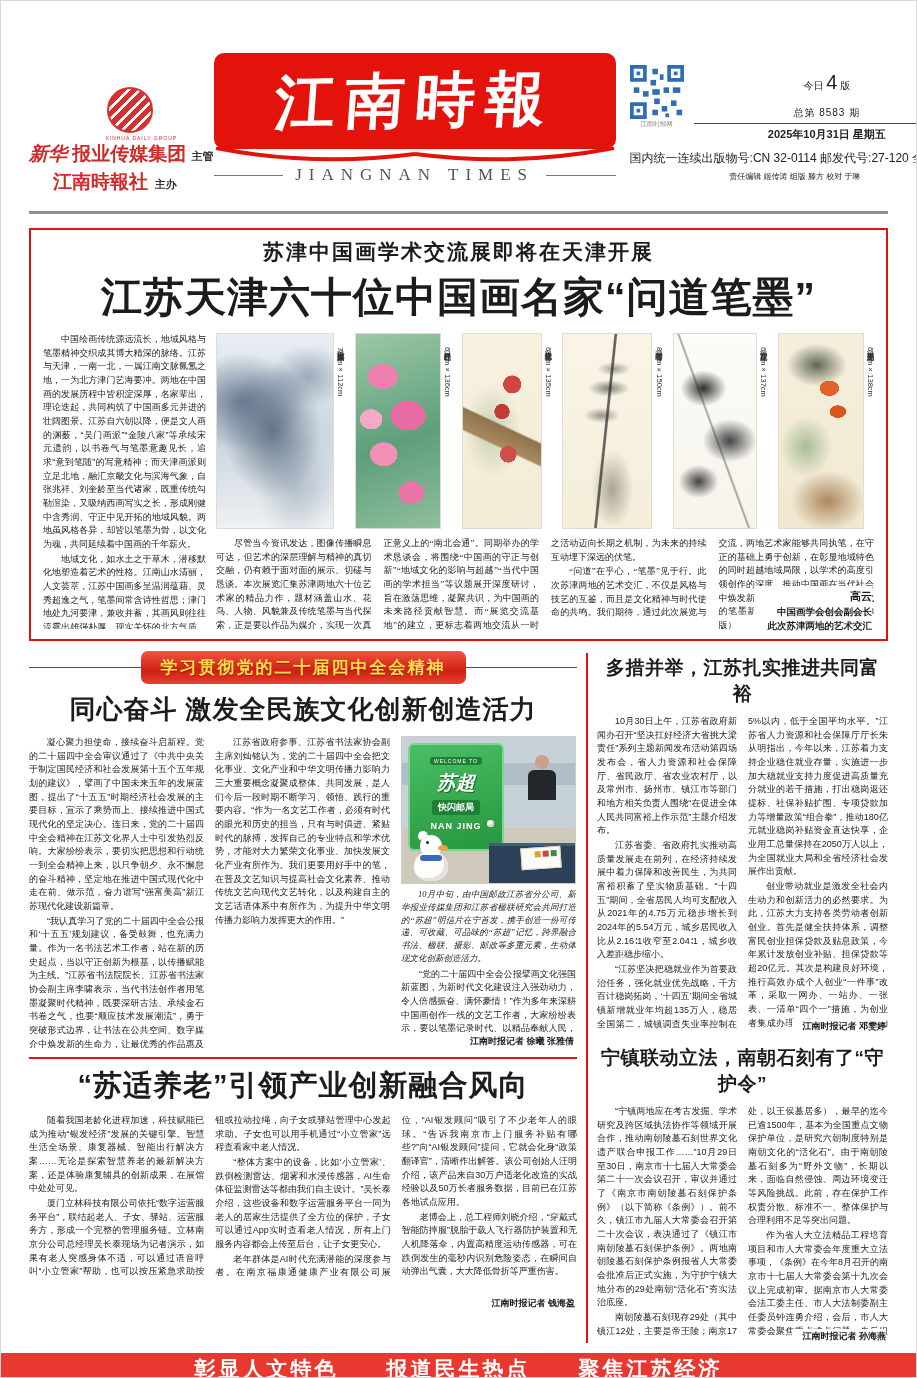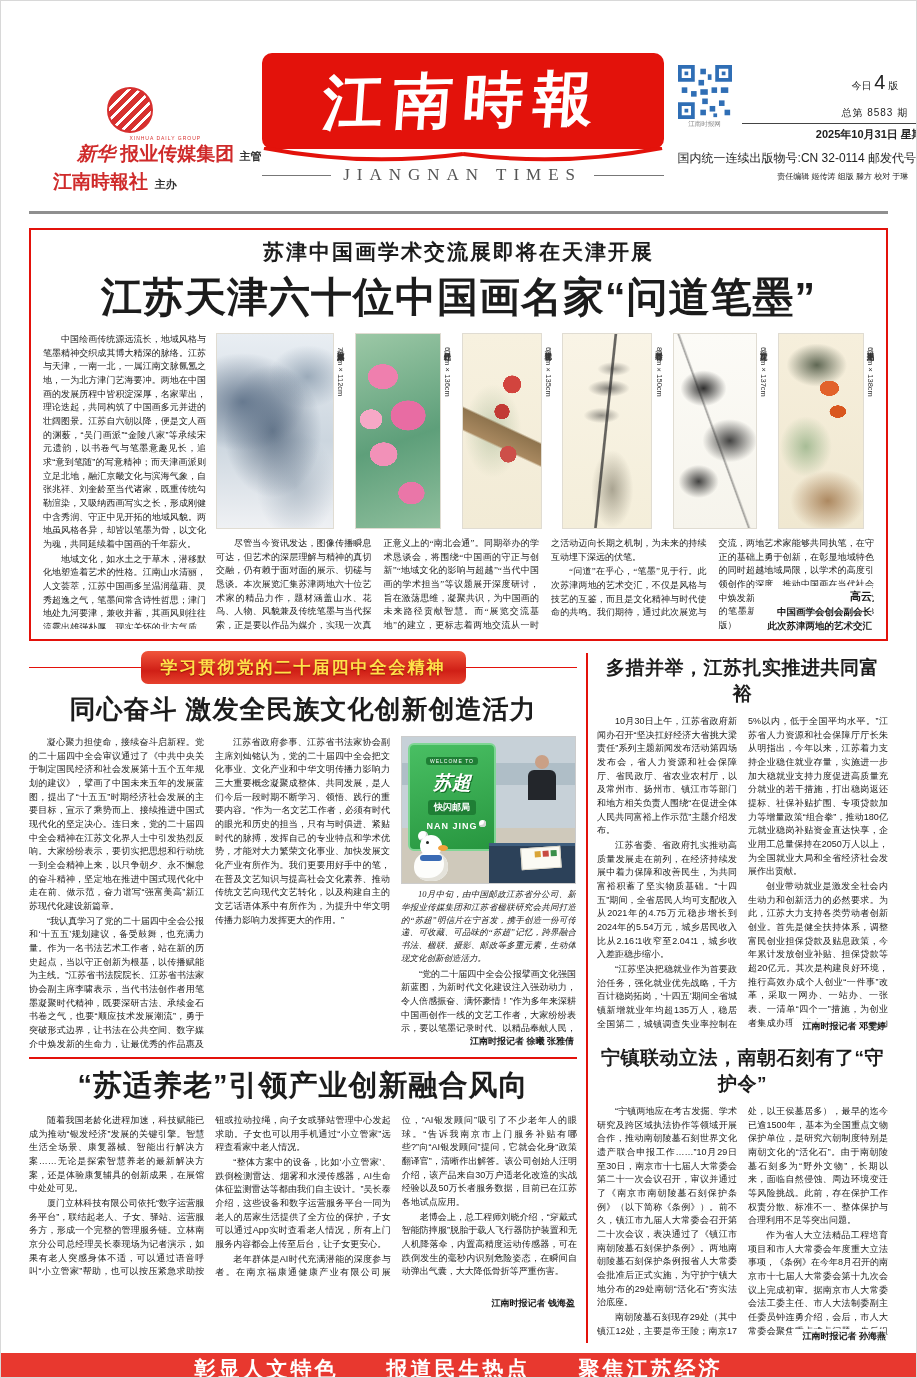--- a/index.html
+++ b/index.html
@@ -8,21 +8,21 @@
           border:1px solid #d8d8d8; padding:10px 28px 0; overflow:hidden; color:#1c1c1c; }
 
   
   .masthead-row { display:flex; align-items:flex-start; margin-top:42px; height:152px; }
   .publisher { width:235px; padding-top:34px; color:#cf2a2a; }
   .pub-logo { width:46px; height:46px; border-radius:50%; margin:0 auto 2px 78px;
               background:repeating-linear-gradient(135deg,#d7302f 0 5px,#fff 5px 8px);
               border:2px solid #d7302f; }
   .pub-logo-cap { font-size:5px; color:#d7302f; text-align:center; margin-left:40px; letter-spacing:1px; }
   .pub-line { font-size:19px; font-weight:900; white-space:nowrap; line-height:1.35; }
-  .pub-line .script { font-style:italic; font-family:Liberation Mono, monospace;margin-left:48px; }
+  .pub-line .script { font-style:italic; font-family:Liberation Mono, monospace; }
   .pub-line .role { font-size:11px; color:#333; font-weight:700; }
   .pub-line2 { margin-left:24px; font-family:"DejaVu Serif", serif; }
 
   .masthead { width:402px; text-align:center; }
   .masthead-block { background:#e3120b; border-radius:10px; height:96px; display:flex;
                     align-items:center; justify-content:center; }
   .masthead-title { color:#fff; font-size:60px; font-weight:900; letter-spacing:10px;
                     font-family:"DejaVu Serif", serif; transform:skewX(-5deg) rotate(-1deg); }
   .book-flap { display:block; margin:-2px auto 0; }
   .masthead-sub { display:flex; align-items:center; gap:12px; color:#555; margin-top:2px;
@@ -116,21 +116,21 @@
   .banner-row::before, .banner-row::after { content:""; flex:1; border-top:1.5px solid #e3120b; }
   .banner { background:linear-gradient(180deg,#f0563c,#d01f16 60%,#e6402d);
             color:#ffe24a; font-weight:900; font-size:17px; letter-spacing:2px;
             padding:5px 20px; border-radius:7px; text-shadow:0 1px 1px rgba(120,0,0,.6); }
   .unity-headline { text-align:center; font-size:26px; font-weight:900; letter-spacing:1px; margin:8px 0 9px; }
   .unity-cols { display:flex; gap:11px; height:312px; overflow:hidden; }
   .unity-col { width:175px; overflow:hidden; position:relative; }
   .photo { height:148px; position:relative; overflow:hidden; border:1px solid #ccc;
            background:linear-gradient(180deg,#c7d1d8 0 62%,#cfc9bb 62% 100%); }
   .photo-shelf { position:absolute; left:0; right:0; top:26px; height:22px; background:#9fb0bd; opacity:.6; }
-  .sign { position:absolute; left:6px; top:6px; width:88px; height:108px; border-radius:6px;
+  .sign { position:absolute; left:6px; top:6px; width:96px; height:108px; border-radius:6px;
           background:linear-gradient(165deg,#49bf63,#27963f); border:2px solid #7fd694;
           color:#fff; text-align:center; padding-top:4px; }
   .sign-welcome { font-size:5px; letter-spacing:1px; background:#1f7f35; display:inline-block;
                   padding:1px 4px; border-radius:3px; }
   .sign-title { font-size:19px; font-weight:900; font-style:italic; text-shadow:1px 1px 0 #156b28; margin-top:3px; }
   .sign-sub { font-size:9px; font-weight:700; background:#1f7f35; display:inline-block;
               padding:1px 6px; border-radius:3px; margin-top:2px; }
   .sign-city { font-size:9px; font-weight:900; margin-top:6px; letter-spacing:1px; }
   .sign-ball { position:absolute; width:10px; height:10px; border-radius:50%; background:#fff;
                box-shadow:inset -2px -2px 0 #d4d4d4; }

